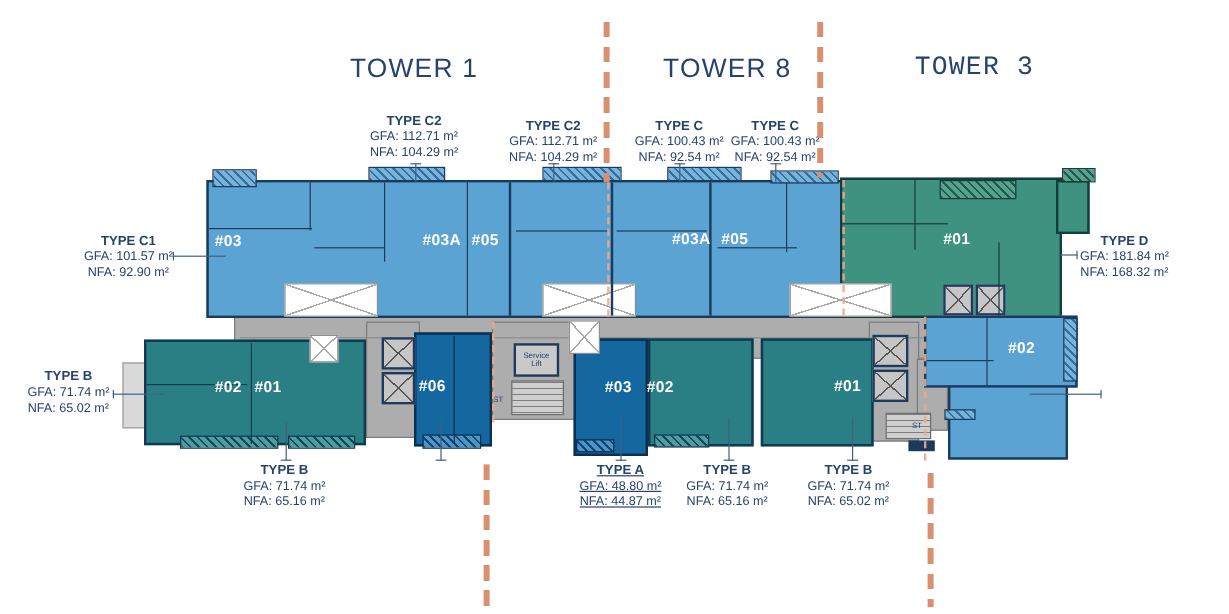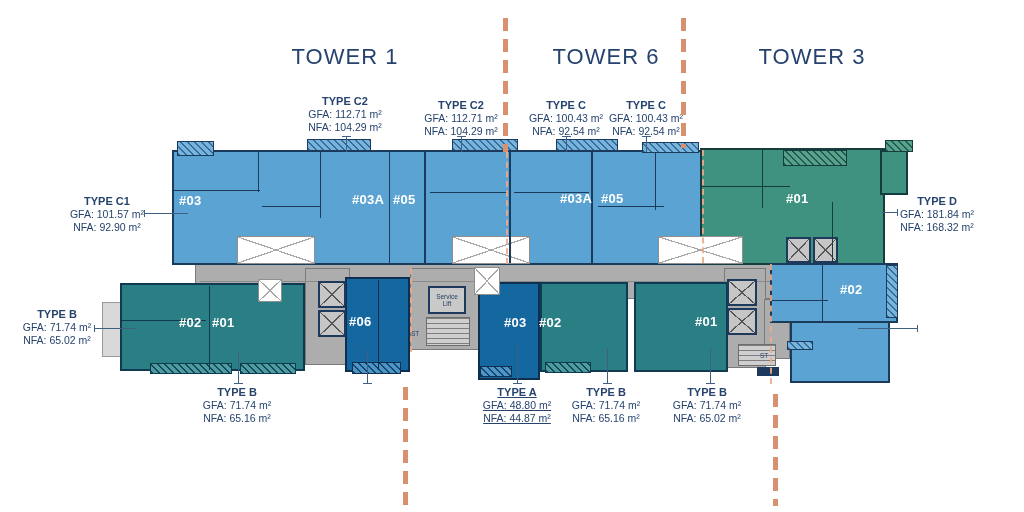--- a/index.html
+++ b/index.html
@@ -209,21 +209,21 @@
     <div class="tl-val">GFA: 71.74 m²</div>
     <div class="tl-val">NFA: 65.02 m²</div>
   </div>
   <div class="type-label" style="left:887px;top:195px;">
     <div class="tl-title">TYPE D</div>
     <div class="tl-val">GFA: 181.84 m²</div>
     <div class="tl-val">NFA: 168.32 m²</div>
   </div>
 
   <div class="tower-title" style="left:260px;top:44px;">TOWER 1</div>
-  <div class="tower-title" style="left:521px;top:44px;">TOWER 6</div>
-  <div class="tower-title" style="left:727px;top:44px;">TOWER 3</div>
+  <div class="tower-title" style="left:521px;top:44px;">TOWER 8</div>
+  <div class="tower-title" style="left:727px;top:44px;font-family:Liberation Mono, monospace;">TOWER 3</div>
 
   <div class="dash-v" style="left:503px;top:18px;height:134px;"></div>
   <div class="dash-v" style="left:681px;top:18px;height:130px;"></div>
   <div class="dash-v" style="left:403px;top:387px;height:118px;"></div>
   <div class="dash-v" style="left:773px;top:394px;height:112px;"></div>
 
 </div>
 
 </body></html>

